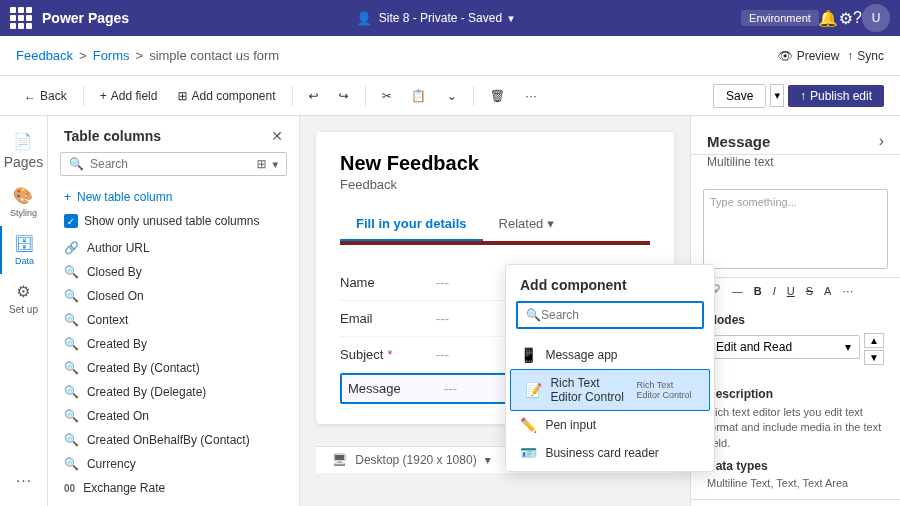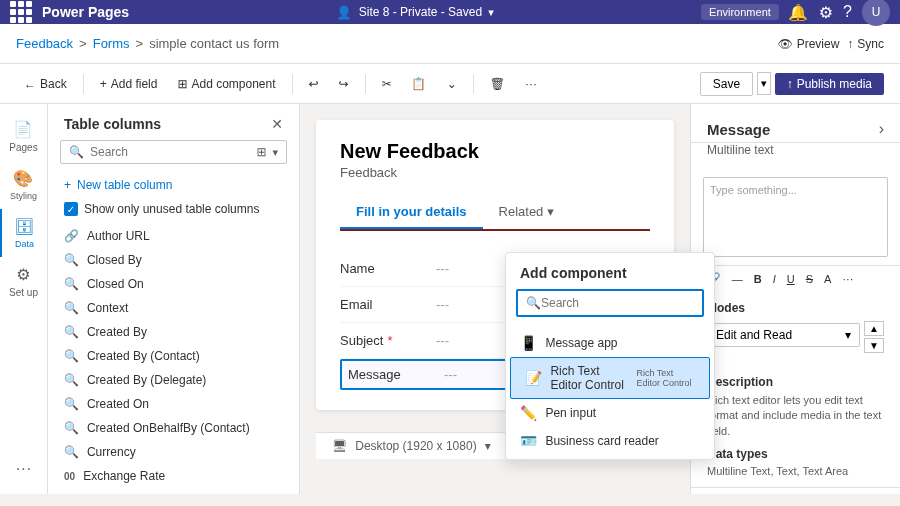--- a/index.html
+++ b/index.html
@@ -1,27 +1,27 @@
 <!DOCTYPE html>
 <html><head>
   <meta charset="utf-8">
   <style>
     * { box-sizing: border-box; margin: 0; padding: 0; font-family: 'Segoe UI', sans-serif; }
     body { width: 900px; height: 506px; overflow: hidden; background: #f3f2f1; font-size: 13px; }
 
     
     .top-bar {
-      display: flex; align-items: center; background: #3a3a8c; height: 24px;
+      display: flex; align-items: center; background: #3a3a8c; height: 36px;
       padding: 0 10px; color: white; gap: 8px;
     }
     .top-bar .waffle { display: flex; align-items: center; gap: 6px; font-size: 14px; font-weight: 600; }
     .waffle-icon { display: grid; grid-template-columns: repeat(3,6px); gap: 2px; margin-right: 4px; }
     .waffle-dot { width: 6px; height: 6px; background: white; border-radius: 1px; }
     .top-bar-center { flex: 1; display: flex; justify-content: center; align-items: center; gap: 6px; font-size: 12px; }
-    .top-bar-right { display: flex; align-items: center; gap: 10px; }
+    .top-bar-right { display: flex; align-items: center; }
     .env-badge { background: rgba(255,255,255,0.15); border-radius: 3px; padding: 2px 8px; font-size: 11px; }
     .icon-btn { color: white; cursor: pointer; font-size: 16px; background: none; border: none; }
 
     
     .second-bar {
       display: flex; align-items: center; background: white; height: 40px;
       padding: 0 16px; border-bottom: 1px solid #e1dfdd; gap: 6px;
     }
     .breadcrumb { display: flex; align-items: center; gap: 6px; font-size: 13px; color: #323130; flex: 1; }
     .breadcrumb a { color: #0078d4; text-decoration: none; }
@@ -95,21 +95,21 @@
     .form-area {
       flex: 1; overflow: hidden; background: #f3f2f1; padding: 16px;
       display: flex; flex-direction: column; gap: 14px;
     }
     .form-card {
       background: white; border-radius: 4px; box-shadow: 0 1px 4px rgba(0,0,0,0.1);
       padding: 20px 24px; min-height: 280px;
     }
     .form-title { font-size: 20px; font-weight: 600; margin-bottom: 2px; }
     .form-subtitle { font-size: 13px; color: #605e5c; margin-bottom: 16px; }
-    .form-tabs { display: flex; gap: 0; border-bottom: 2px solid #7f1d1d; margin-bottom: 20px; }
+    .form-tabs { display: flex; gap: 0; border-bottom: 4px solid #7f1d1d; margin-bottom: 20px; }
     .form-tab {
       padding: 8px 16px; font-size: 13px; cursor: pointer; border-bottom: 2px solid transparent;
       color: #605e5c;
     }
     .form-tab.active { border-bottom: 2px solid #0078d4; color: #0078d4; font-weight: 600; }
     .form-field { display: flex; align-items: center; padding: 10px 0; border-bottom: 1px solid #f3f2f1; gap: 16px; }
     .field-label { width: 80px; font-size: 13px; color: #323130; display: flex; align-items: center; gap: 4px; }
     .required-star { color: #d13438; }
     .field-value { color: #a19f9d; font-size: 13px; }
     .desktop-bar {
@@ -250,31 +250,31 @@
   <div class="tb-sep"></div>
   <button class="tb-btn">🗑</button>
   <button class="tb-btn">···</button>
   <div class="tb-right">
     <button class="btn-save">
       <span>Save</span>
     </button>
     <span style="font-size:11px;cursor:pointer;border:1px solid #c7c6c5;padding:4px 3px;background:white">▾</span>
     <button class="btn-publish">
       <span>↑</span>
-      <span>Publish media</span>
+      <span>Publish edit</span>
     </button>
   </div>
 </div>
 
 <div class="main" style="position:relative">
 
   <div class="left-nav">
     <div class="nav-item">
       <span class="nav-icon">📄</span>
-      <span style="font-size:10px">Pages</span>
+      <span style="font-size:14px">Pages</span>
     </div>
     <div class="nav-item">
       <span class="nav-icon">🎨</span>
       <span style="font-size:9px">Styling</span>
     </div>
     <div class="nav-item active">
       <span class="nav-icon">🗄</span>
       <span style="font-size:9px">Data</span>
     </div>
     <div class="nav-item">

